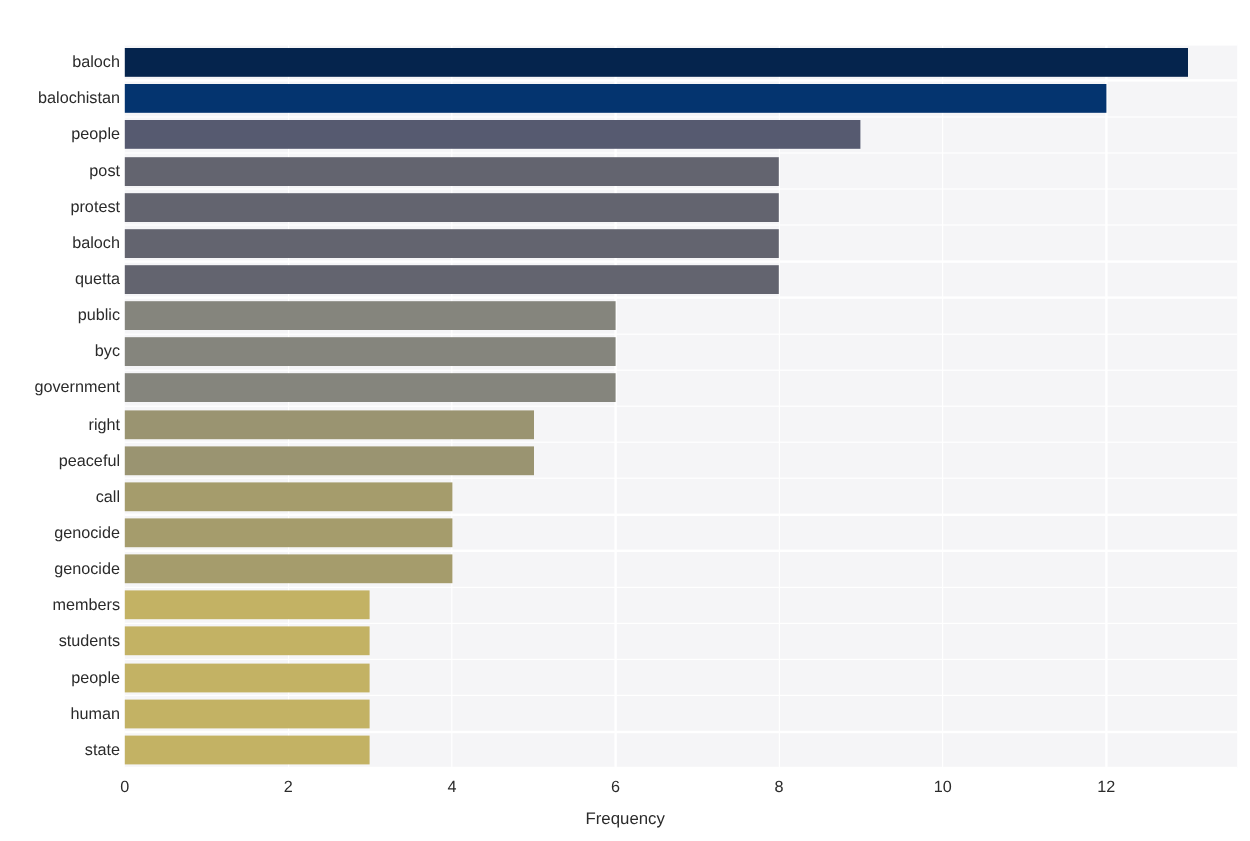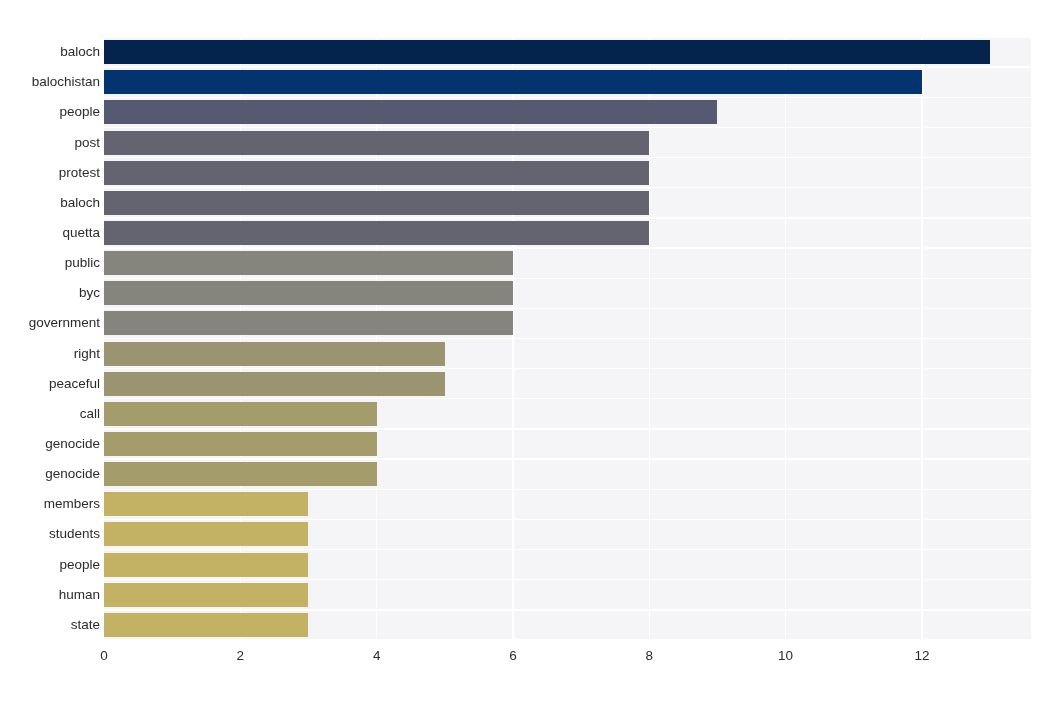--- a/index.html
+++ b/index.html
@@ -183,14 +183,15 @@
   <div id="xlabels-layer">
       <div class="xtick-label" style="left: 104px;">0</div>
       <div class="xtick-label" style="left: 240.324px;">2</div>
       <div class="xtick-label" style="left: 376.647px;">4</div>
       <div class="xtick-label" style="left: 512.971px;">6</div>
       <div class="xtick-label" style="left: 649.294px;">8</div>
       <div class="xtick-label" style="left: 785.618px;">10</div>
       <div class="xtick-label" style="left: 921.941px;">12</div>
     </div>
 
+  <div id="xaxis-title">Frequency</div>
 
 </div>
 
 </body></html>

